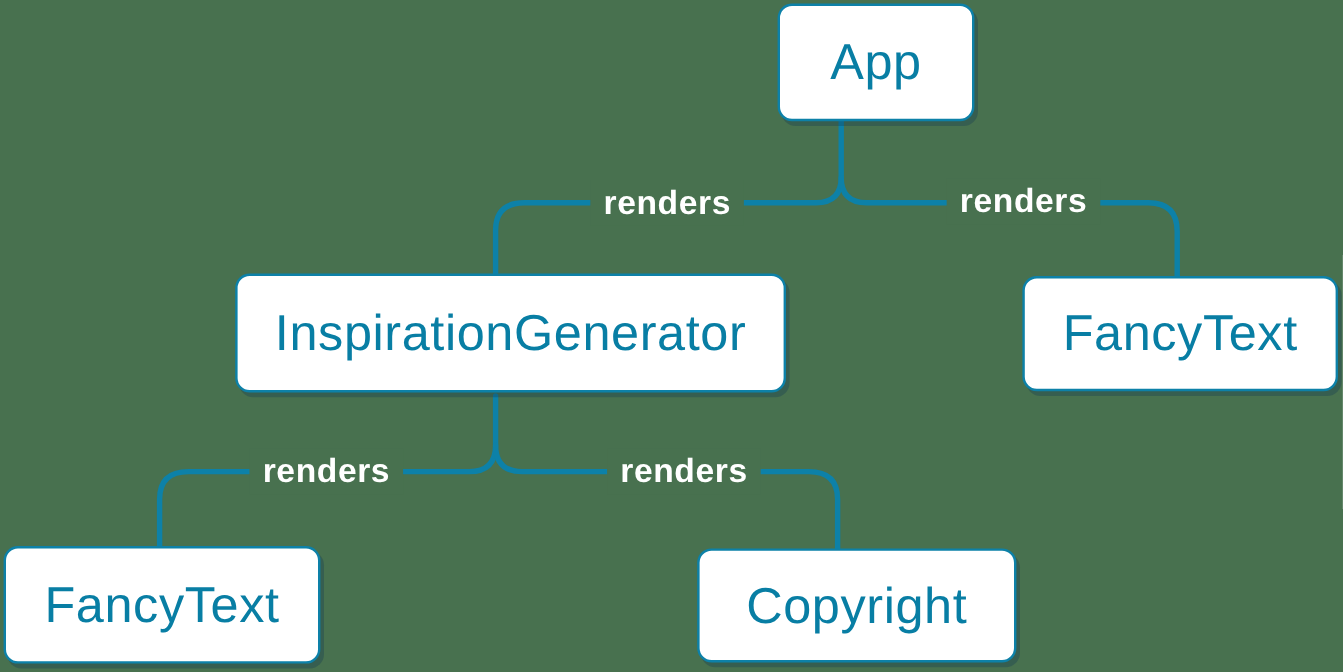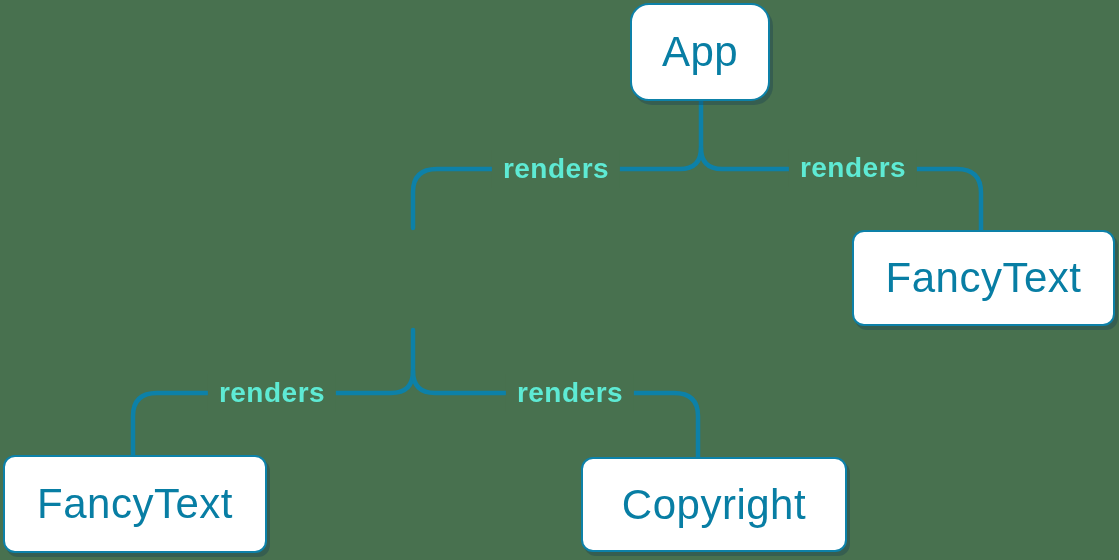--- a/index.html
+++ b/index.html
@@ -33,30 +33,30 @@
     border: 2.5px solid #0D81A8;
     border-radius: 12px;
     box-shadow: 3px 4px 0 rgba(23, 60, 82, 0.35);
     color: #087EA4;
     font-size: 42px;
     font-weight: 500;
     letter-spacing: 0.5px;
     box-sizing: border-box;
     white-space: nowrap;
   }
-  .n-app        { left: 630px; top: 3px;   width: 140px; height: 98px; border-radius: 19px; }
+  .n-app        { left: 648px; top: 3px;   width: 164px; height: 98px; }
   .n-ig         { left: 196px; top: 228px; width: 459px; height: 99px; }
   .n-fancy-top  { left: 852px; top: 230px; width: 263px; height: 96px; }
   .n-fancy-bot  { left: 3px;   top: 455px; width: 264px; height: 98px; }
   .n-copyright  { left: 581px; top: 457px; width: 266px; height: 95px; }
   .edge-label {
     position: absolute;
     transform: translate(-50%, -50%);
     background: #48714F;
-    color: #5eead4;
+    color: #ffffff;
     font-size: 28px;
     font-weight: bold;
     padding: 3px 11px;
     white-space: nowrap;
     letter-spacing: 0.5px;
   }
   .el-a { left: 556px; top: 169px; }
   .el-b { left: 853px; top: 168px; }
   .el-c { left: 272px; top: 393px; }
   .el-d { left: 570px; top: 393px; }
@@ -68,20 +68,21 @@
 
   <svg class="edges-svg" viewBox="0 0 1119 560" xmlns="http://www.w3.org/2000/svg">
     <path d="M701 101 L701 148 Q701 169 680 169 L437 169 Q413 169 413 192 L413 228"></path>
     <path d="M701 148 Q701 169 722 169 L957 169 Q981 169 981 193 L981 230"></path>
     <path d="M413 330 L413 371 Q413 393 391 393 L157 393 Q133 393 133 416 L133 455"></path>
     <path d="M413 371 Q413 393 435 393 L674 393 Q698 393 698 416 L698 457"></path>
   </svg>
 
   <div class="node n-app">App</div>
 
+  <div class="node n-ig">InspirationGenerator</div>
 
   <div class="node n-fancy-top">FancyText</div>
 
   <div class="node n-fancy-bot">FancyText</div>
 
   <div class="node n-copyright">Copyright</div>
 
   <div class="edge-label el-a">renders</div>
 
   <div class="edge-label el-b">renders</div>

